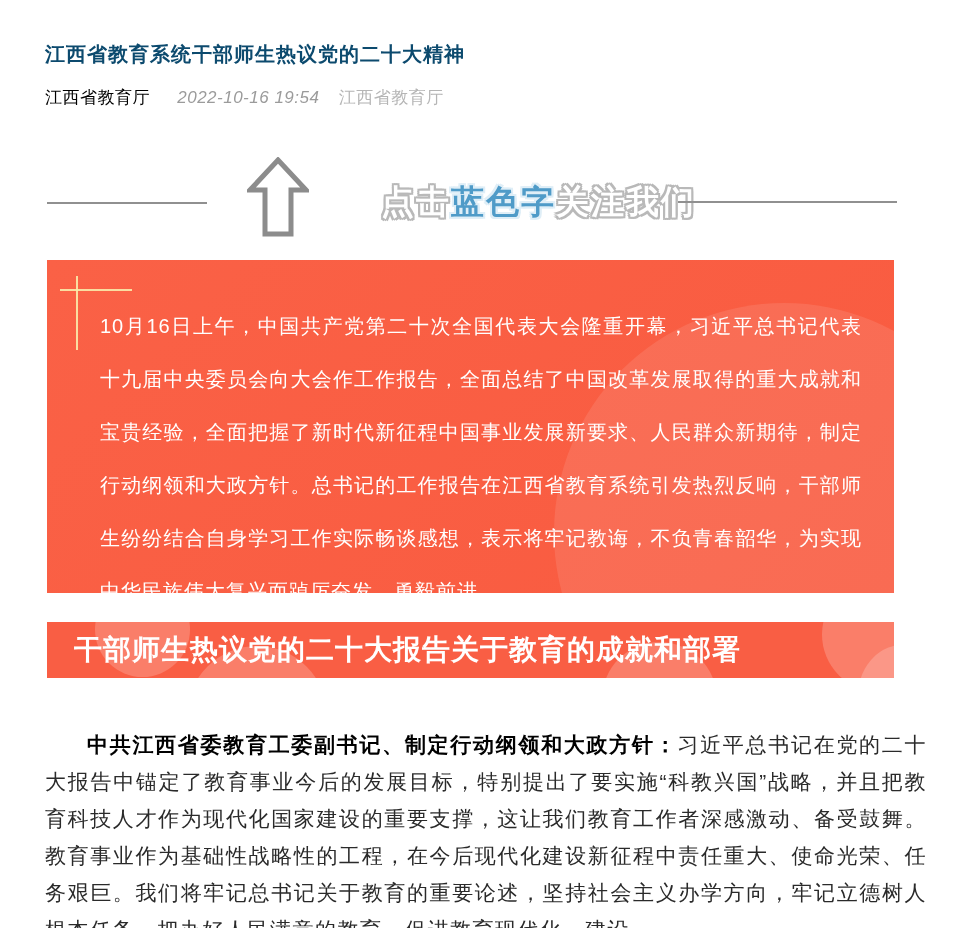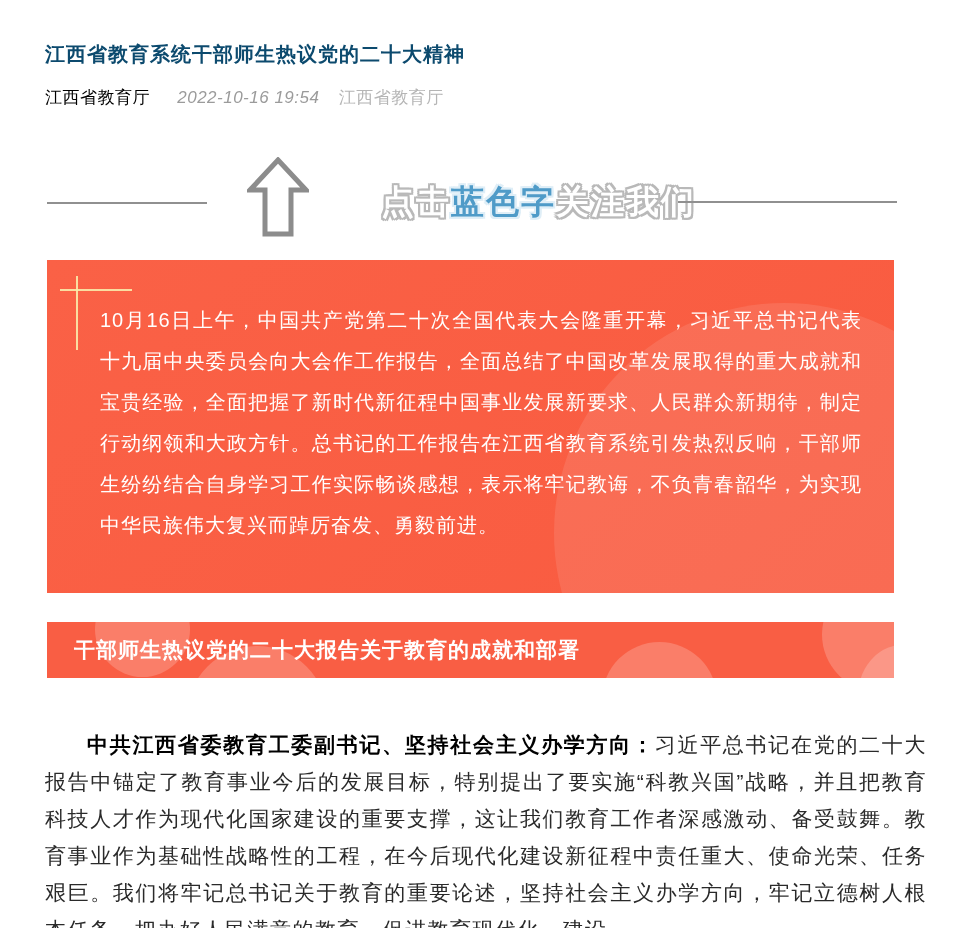--- a/index.html
+++ b/index.html
@@ -48,37 +48,37 @@
     overflow:hidden;
   }
   .quote-circle{
     position:absolute;right:-120px;bottom:-170px;width:460px;height:460px;
     border-radius:50%;background:rgba(255,255,255,0.10);
   }
   .cross-v{position:absolute;left:29px;top:16px;width:2px;height:74px;background:rgba(250,235,170,0.9);}
   .cross-h{position:absolute;left:13px;top:29px;width:72px;height:2px;background:rgba(250,235,170,0.9);}
   .quote-text{
     position:absolute;left:53px;top:40px;width:762px;
-    color:#ffffff;font-size:20px;line-height:41px;letter-spacing:1px;
+    color:#ffffff;font-size:20px;line-height:53px;letter-spacing:1px;
     text-align:justify;
   }
   
   .section-banner{
     position:absolute;left:47px;top:622px;width:847px;height:56px;
     background:#f95e44;overflow:hidden;
   }
   .bubble{position:absolute;border-radius:50%;background:rgba(255,255,255,0.20);}
   .b1{left:48px;top:-40px;width:95px;height:95px;}
   .b2{left:140px;top:24px;width:140px;height:140px;}
   .b3{left:555px;top:20px;width:115px;height:115px;}
   .b4{left:775px;top:-45px;width:115px;height:115px;}
   .b5{left:812px;top:22px;width:95px;height:95px;}
   .section-title{
     position:relative;z-index:2;
-    color:#ffffff;font-size:21px;font-weight:700;letter-spacing:1px;
+    color:#ffffff;font-size:28px;font-weight:700;letter-spacing:1px;
     line-height:56px;padding-left:27px;white-space:nowrap;
   }
   
   .body-paragraph{
     position:absolute;left:45px;top:705px;width:882px;
     font-size:21px;line-height:37px;letter-spacing:1.5px;
     color:#2a2a2a;text-align:justify;text-indent:2em;
   }
   .body-paragraph .lead{font-weight:700;color:#000000;}
 </style>
@@ -115,16 +115,16 @@
   <div class="section-banner">
     <div class="bubble b1"></div>
     <div class="bubble b2"></div>
     <div class="bubble b3"></div>
     <div class="bubble b4"></div>
     <div class="bubble b5"></div>
     <div class="section-title">干部师生热议党的二十大报告关于教育的成就和部署</div>
   </div>
 
   <p class="body-paragraph">
-    <span class="lead">中共江西省委教育工委副书记、坚持社会主义办学方向：</span><span>习近平总书记在党的二十大报告中锚定了教育事业今后的发展目标，特别提出了要实施“科教兴国”战略，并且把教育科技人才作为现代化国家建设的重要支撑，这让我们教育工作者深感激动、备受鼓舞。教育事业作为基础性战略性的工程，在今后现代化建设新征程中责任重大、使命光荣、任务艰巨。我们将牢记总书记关于教育的重要论述，坚持社会主义办学方向，牢记立德树人根本任务，把办好人民满意的教育，促进教育现代化，建设</span>
+    <span class="lead">中共江西省委教育工委副书记、制定行动纲领和大政方针：</span><span>习近平总书记在党的二十大报告中锚定了教育事业今后的发展目标，特别提出了要实施“科教兴国”战略，并且把教育科技人才作为现代化国家建设的重要支撑，这让我们教育工作者深感激动、备受鼓舞。教育事业作为基础性战略性的工程，在今后现代化建设新征程中责任重大、使命光荣、任务艰巨。我们将牢记总书记关于教育的重要论述，坚持社会主义办学方向，牢记立德树人根本任务，把办好人民满意的教育，促进教育现代化，建设</span>
   </p>
 
 </div>
 
 </body></html>

